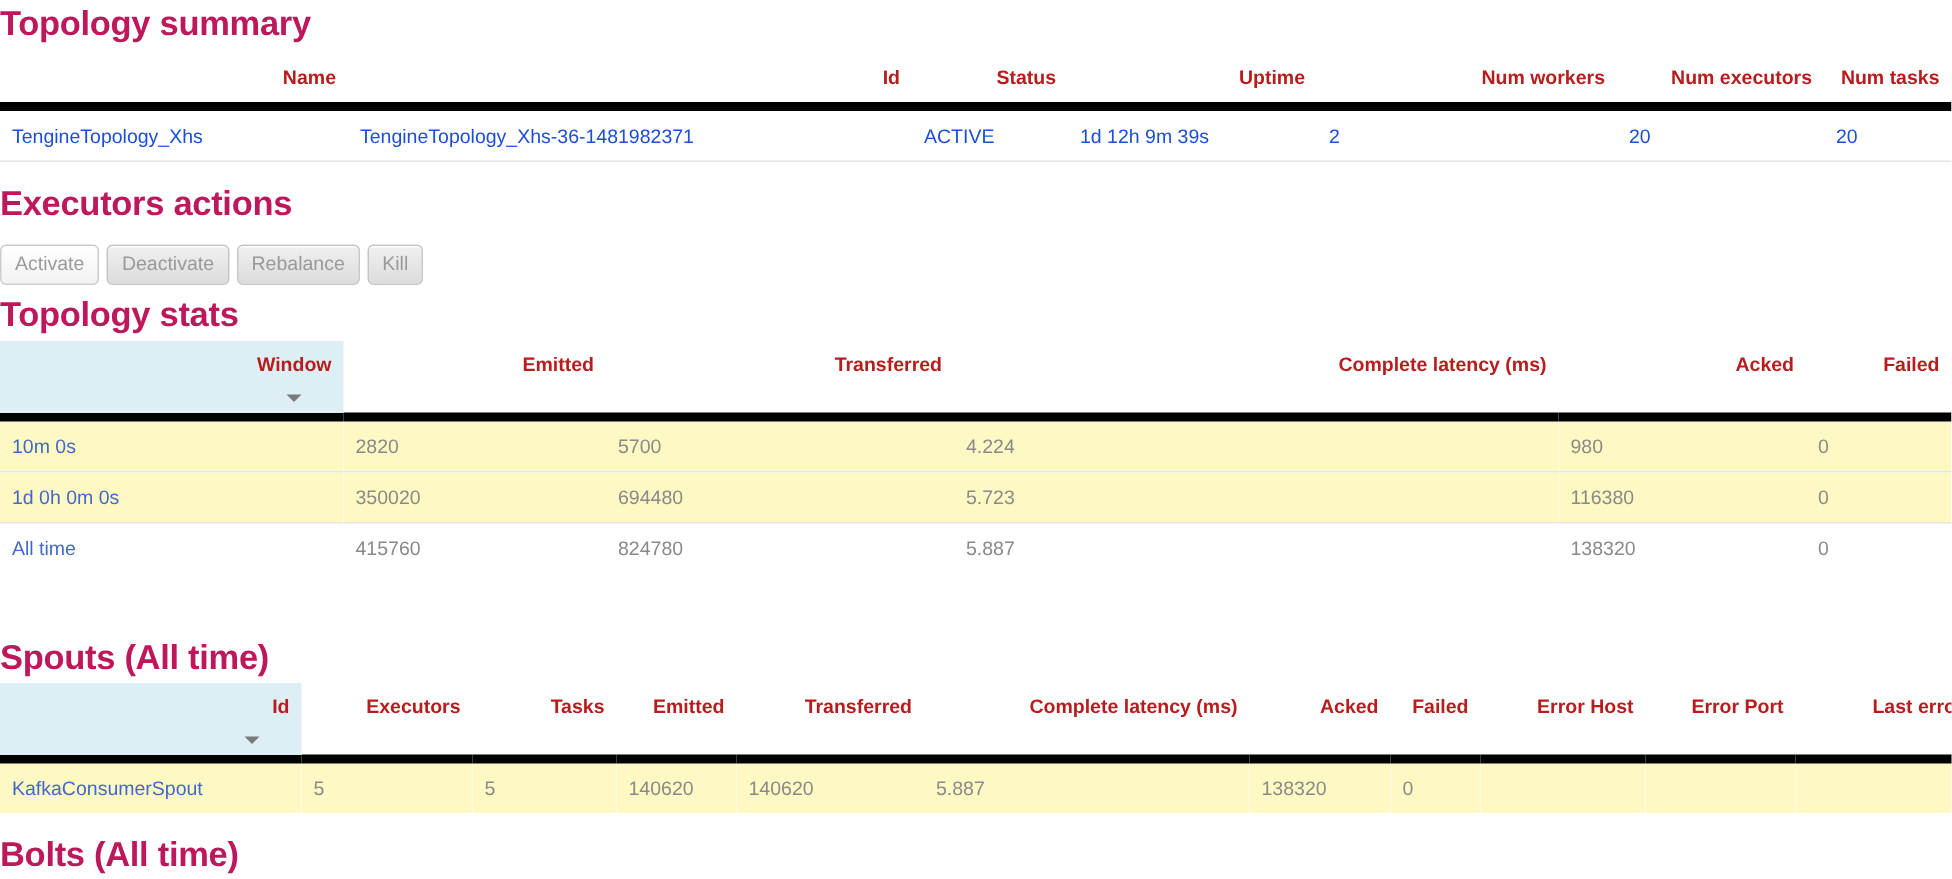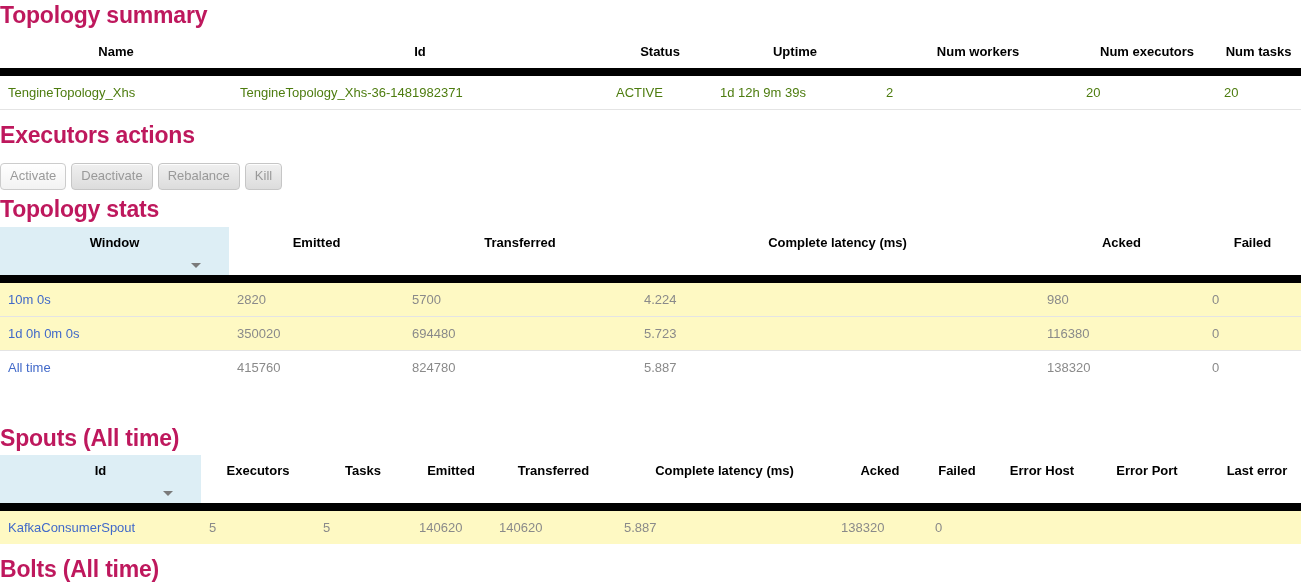--- a/index.html
+++ b/index.html
@@ -36,26 +36,26 @@
   }
 
   
   table.storm {
     width: 1301px;
     border-collapse: collapse;
     table-layout: fixed;
     font-size: 13px;
   }
   table.storm th {
-    text-align: center;
+    text-align: right;
     font-weight: bold;
-    color: #000000;
+    color: #b91c1c;
     padding: 8px 8px 8px 8px;
     vertical-align: top;
-    border-bottom: 8px solid #000000;
+    border-bottom: 6px solid #000000;
     background: #ffffff;
     white-space: nowrap;
     overflow: hidden;
   }
   table.storm td {
     text-align: left;
     color: #8a8a8a;
     padding: 9px 8px 9px 8px;
     vertical-align: middle;
     border-top: 1px solid #e4e4e4;
@@ -83,21 +83,21 @@
     border-top: 5px solid #7a7a7a;
   }
 
   a.link {
     color: #4169c9;
     text-decoration: none;
   }
 
   
   #topology-summary-table th { padding-bottom: 9px; }
-  #topology-summary-table td { color: #4d7c0f; }
+  #topology-summary-table td { color: #1d4ed8; }
   #topology-summary-table tbody tr td { background: #ffffff; border-bottom: 1px solid #e4e4e4; }
 
   
   .actions-row {
     display: flex;
     align-items: flex-start;
     gap: 5px;
   }
   .btn {
     font-family: "Liberation Sans", sans-serif;

